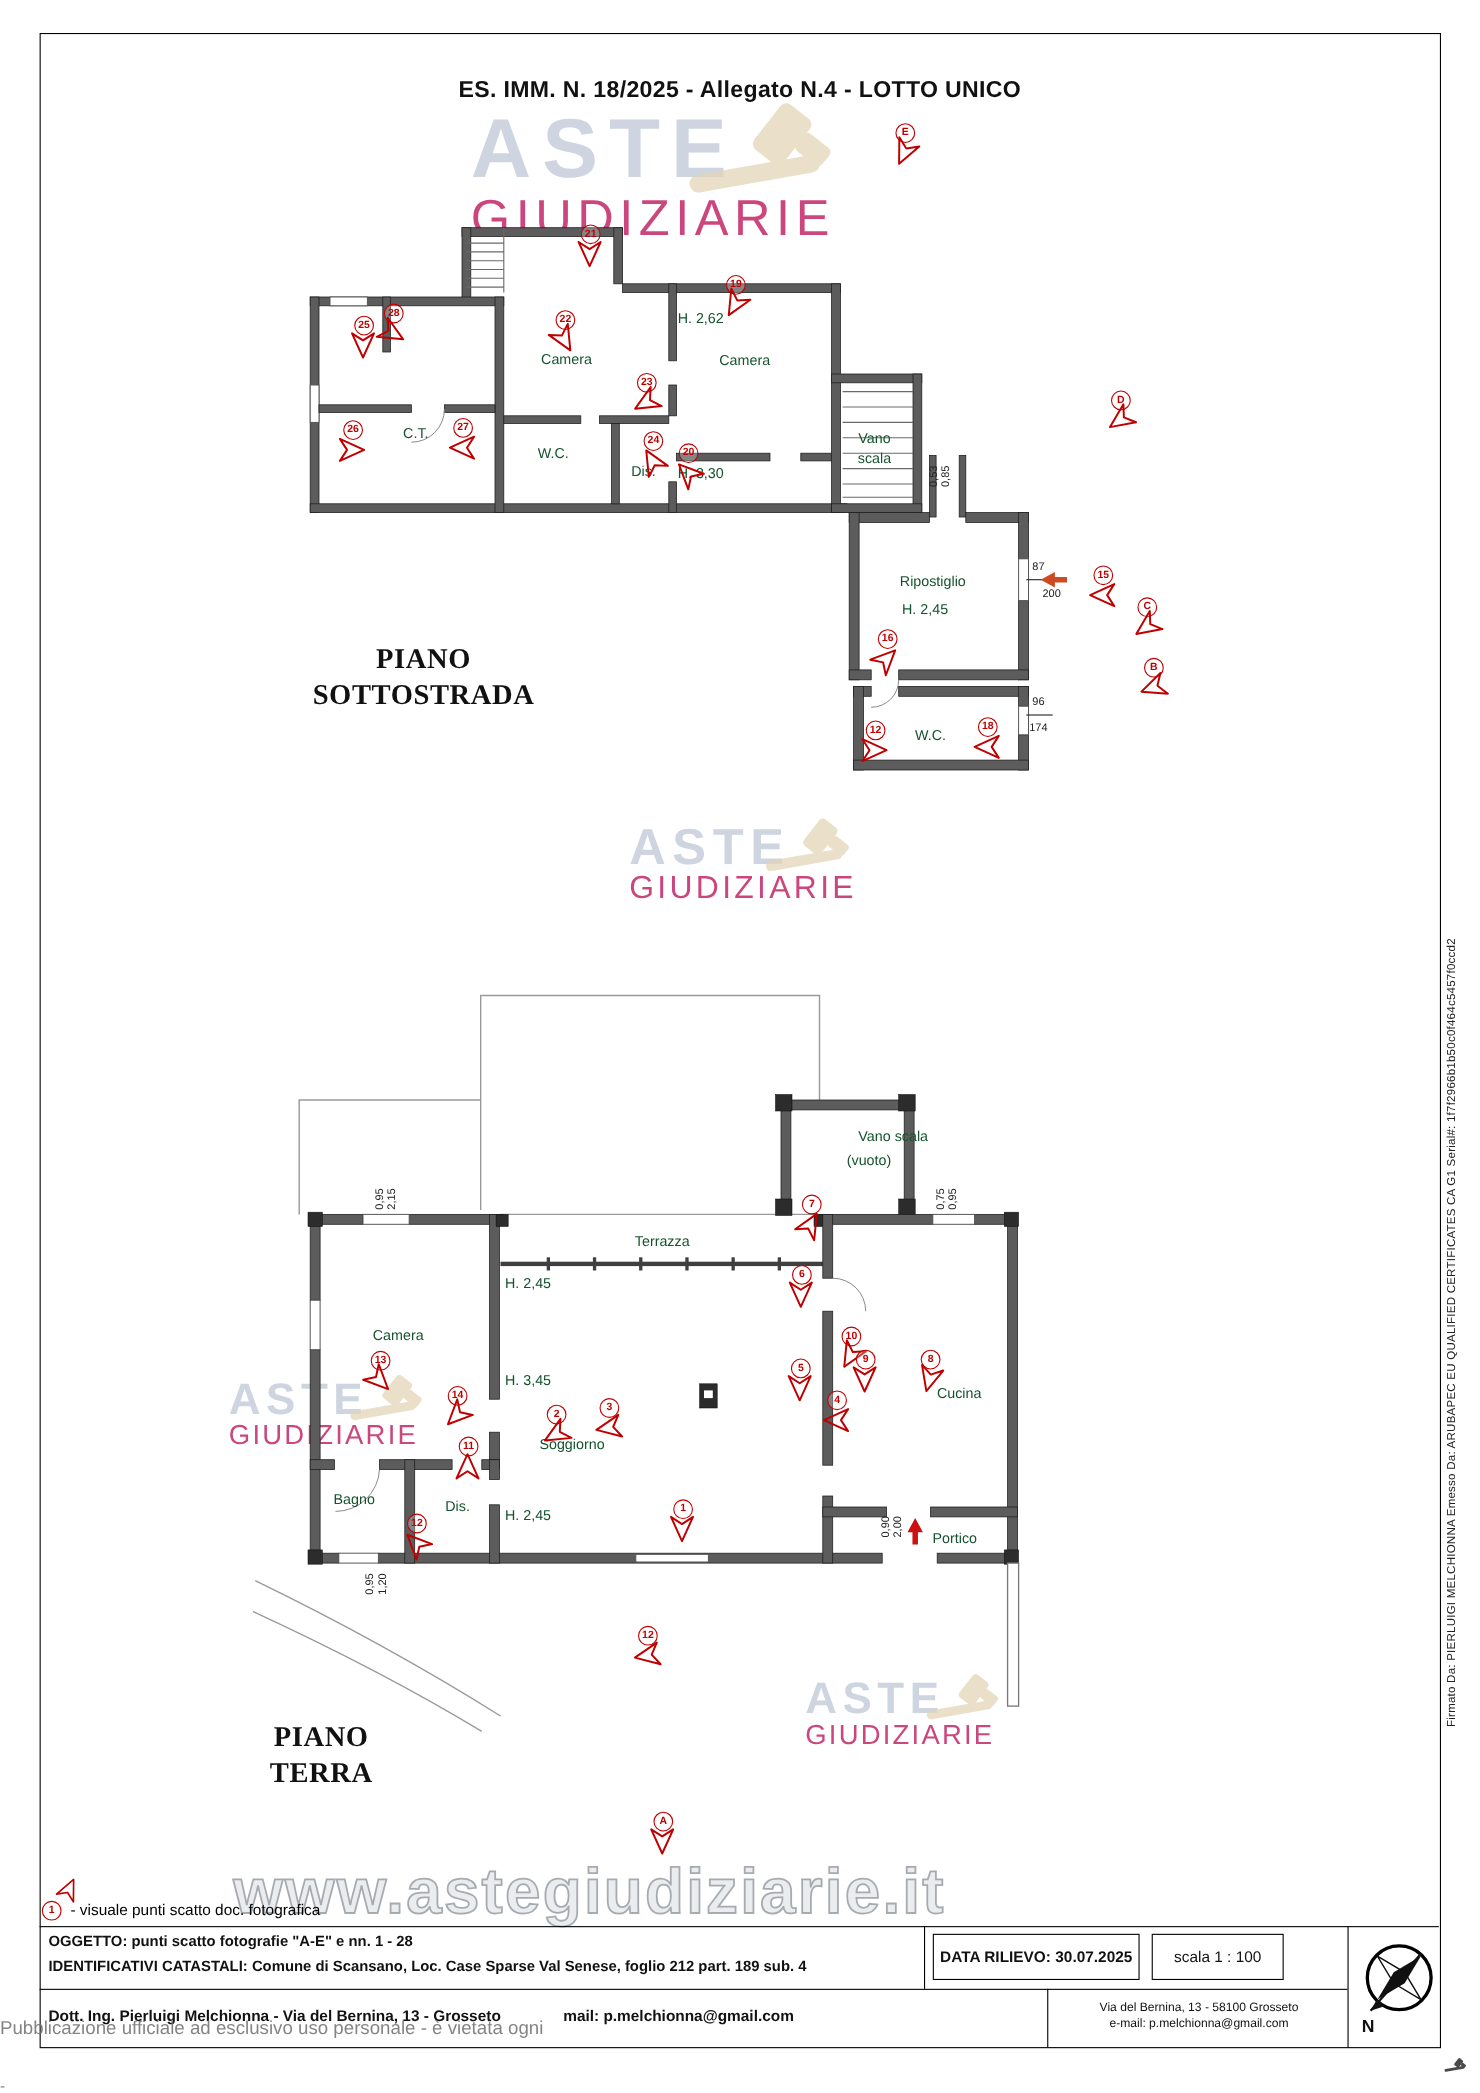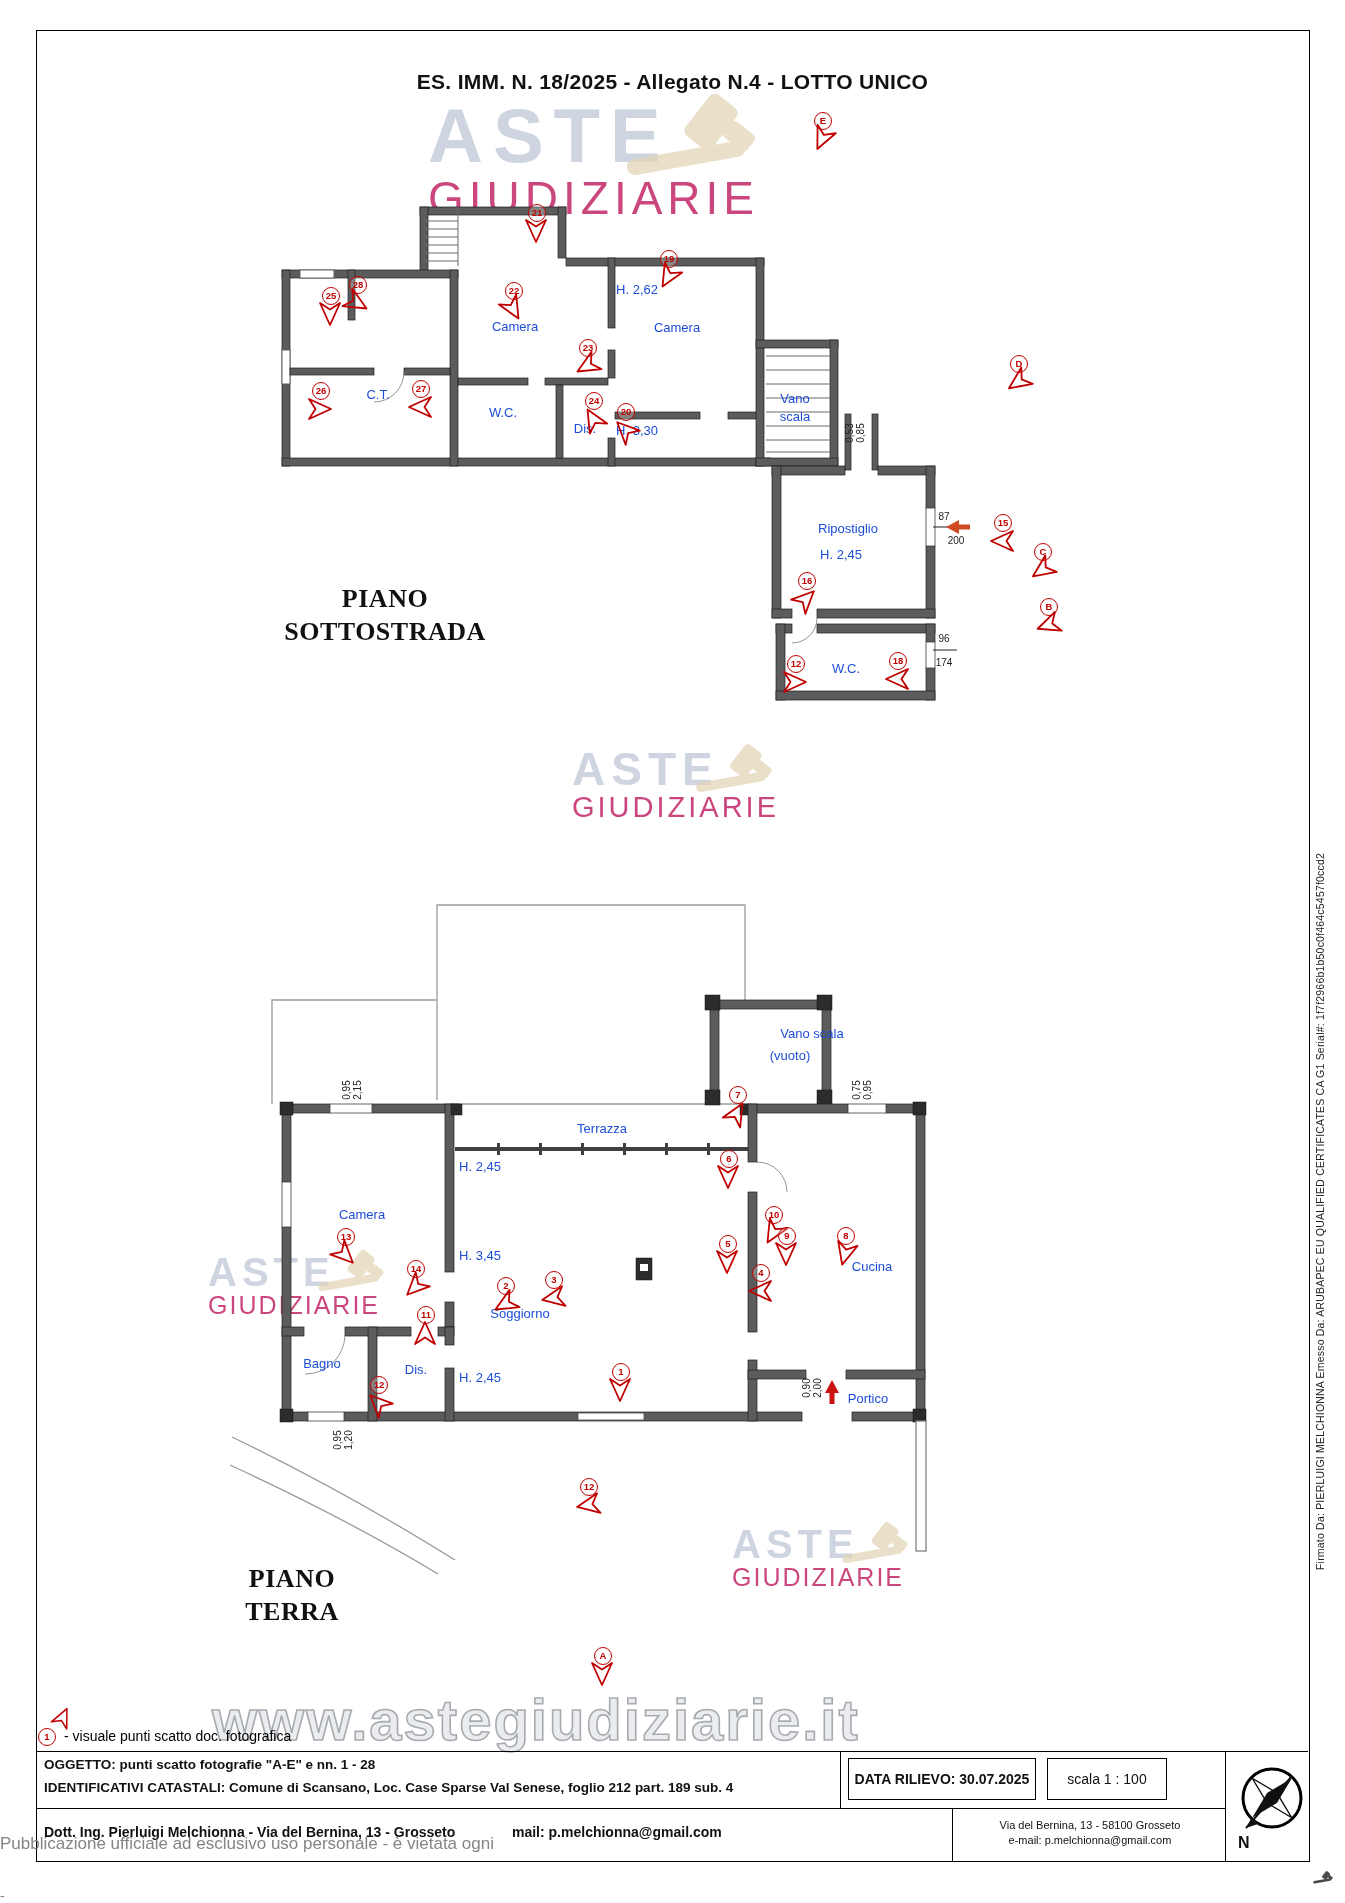--- a/index.html
+++ b/index.html
@@ -18,21 +18,21 @@
   .drawing{position:absolute;left:0;top:0;z-index:3;}
   .w{fill:#5c5c5c;stroke:#1f1f1f;stroke-width:.7;}
   .win{fill:#ffffff;stroke:#555;stroke-width:.9;}
   .pillar{fill:#2c2c2c;stroke:#111;stroke-width:.5;}
   .thin{stroke:#6a6a6a;stroke-width:1;fill:none;}
   .outline{stroke:#9a9a9a;stroke-width:1.3;fill:none;}
   .arc{stroke:#888;stroke-width:.9;fill:none;}
   .fracline{stroke:#222;stroke-width:1;}
   
   #overlay{position:absolute;left:0;top:0;width:1345px;height:1903px;z-index:5;pointer-events:none;}
-  .plan-label{position:absolute;transform:translate(-50%,-50%);font-size:13px;white-space:nowrap;color:#1d4ed8;}
+  .plan-label{position:absolute;transform:translate(-50%,-50%);font-size:13px;white-space:nowrap;color:#14532d;}
   .plan-dim{position:absolute;transform:translate(-50%,-50%);font-size:10px;color:#222;white-space:nowrap;}
   .marker{position:absolute;width:0;height:0;}
   .m-num{position:absolute;left:-8px;top:-8px;width:16px;height:16px;border:1.5px solid #c00000;border-radius:50%;
          color:#c00000;font-size:9.5px;font-weight:bold;line-height:16px;text-align:center;background:rgba(255,255,255,.25);}
   .m-arrow{position:absolute;left:-13px;top:6px;width:26px;height:26px;}
   .plan-title{position:absolute;transform:translateX(-50%);text-align:center;font-family:"Liberation Serif",serif;
               font-weight:bold;font-size:26px;line-height:33px;letter-spacing:.5px;z-index:5;white-space:nowrap;}
   
   .legend{position:absolute;left:38px;top:1708px;z-index:6;height:44px;}
   .legend-circle{position:absolute;left:0;top:20px;width:16px;height:16px;border:1.5px solid #c00000;border-radius:50%;

